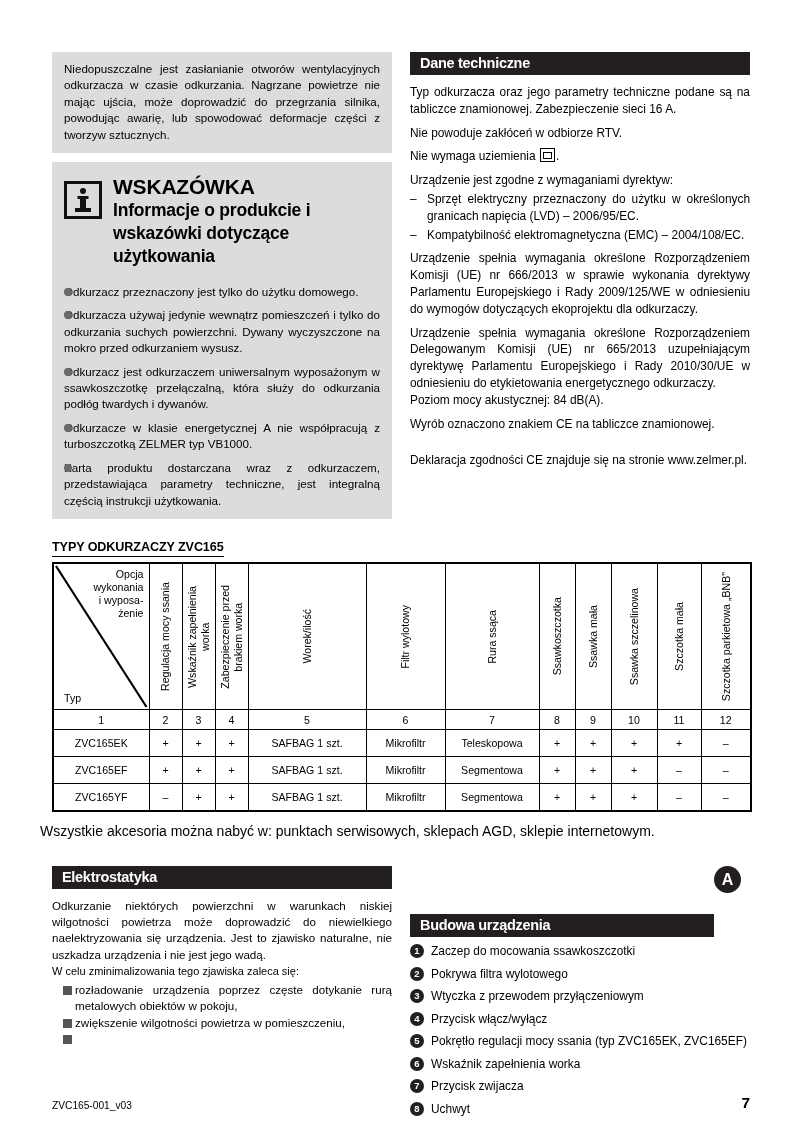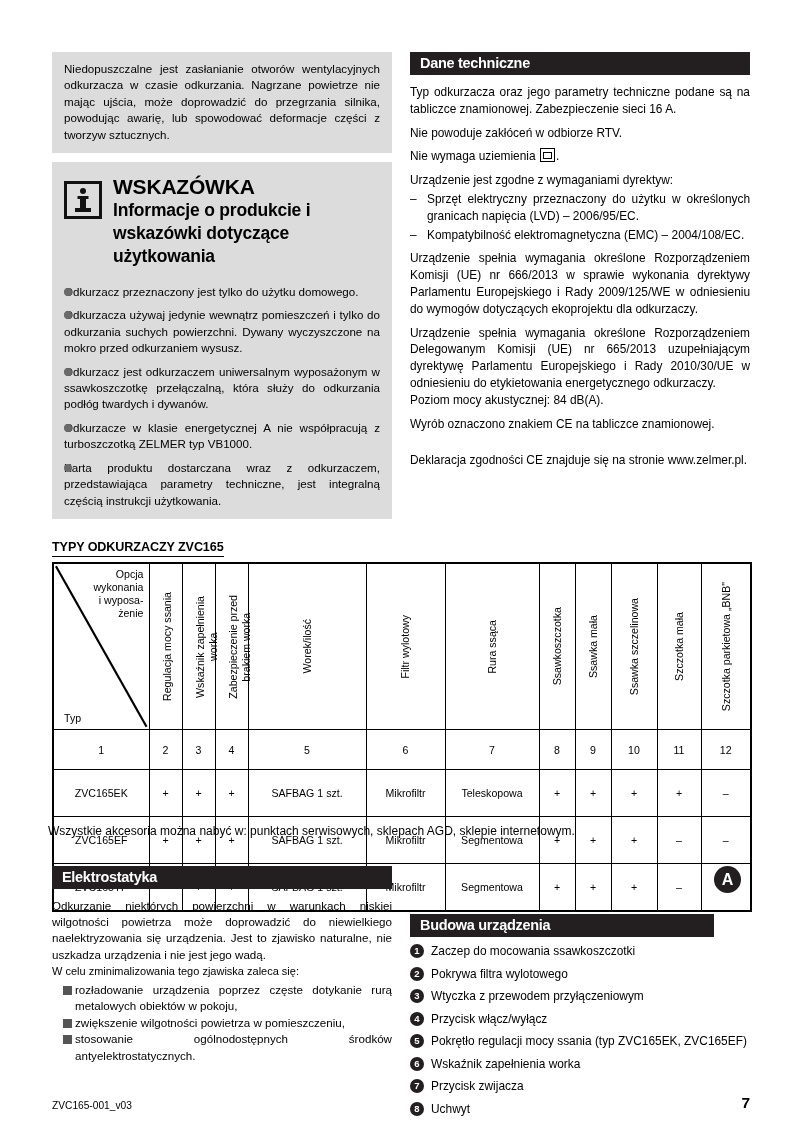--- a/index.html
+++ b/index.html
@@ -211,21 +211,21 @@
     width: 698px;
     border-collapse: collapse;
     table-layout: fixed;
   }
   table.spec td, table.spec th {
     border: 1px solid #000;
     text-align: center;
     vertical-align: middle;
     font-size: 10.6px;
     font-weight: normal;
-    padding: 11px;
+    padding: 1px;
   }
   table.spec .outer-l { border-left: 2px solid #000; }
   table.spec .outer-r { border-right: 2px solid #000; }
 
   .hdr-row td { height: 143px; position: relative; }
   .vtext {
     writing-mode: vertical-rl;
     transform: rotate(180deg);
     white-space: pre-line;
     font-size: 10.6px;
@@ -256,23 +256,23 @@
     bottom: 5px;
     font-size: 10.6px;
   }
   .num-row td { height: 17px; font-size: 10px; }
   .data-row td { height: 24px; font-size: 11px; }
   table.spec tr.last-row td { border-bottom: 2px solid #000; }
   table.spec tr.first-row td { border-top: 2px solid #000; }
 
   .accessories-note {
     position: absolute;
-    left: 48px;
+    left: 40px;
     top: 824px;
-    font-size: 12px;
+    font-size: 14px;
     line-height: 14px;
   }
 
   
   .bot-left {
     position: absolute;
     left: 52px;
     top: 866px;
     width: 340px;
   }
@@ -545,21 +545,21 @@
   <div class="accessories-note">Wszystkie akcesoria można nabyć w: punktach serwisowych, sklepach AGD, sklepie internetowym.</div>
 
   <div class="bot-left">
     <div class="sec-head">Elektrostatyka</div>
     <div style="height:9px"></div>
     <p class="bodyp" style="font-size:11.6px;line-height:16.2px">Odkurzanie niektórych powierzchni w warunkach niskiej wilgotności powietrza może doprowadzić do niewielkiego naelektryzowania się urządzenia. Jest to zjawisko naturalne, nie uszkadza urządzenia i nie jest jego wadą.</p>
     <p class="bodyp" style="font-size:11px;line-height:16.2px;margin-top:0">W celu zminimalizowania tego zjawiska zaleca się:</p>
     <div style="height:3px"></div>
     <div class="e-list-item"><span class="sqdot"></span><span>rozładowanie urządzenia poprzez częste dotykanie rurą metalowych obiektów w pokoju,</span></div>
     <div class="e-list-item"><span class="sqdot"></span><span>zwiększenie wilgotności powietrza w pomieszczeniu,</span></div>
-    <div class="e-list-item"><span class="sqdot"></span><span>stosowanie ogólnodostępnych środków antyelektrostatycznych.</span></div>
+    <div class="e-list-item"><span class="sqdot"></span></div>
   </div>
 
   <div class="bot-right">
     <div class="sec-head" style="width:304px">Budowa urządzenia</div>
     <ul class="num-list">
       <li>
           <span class="circ">1</span>
           <span>Zaczep do mocowania ssawkoszczotki</span>
         </li>
       <li>

